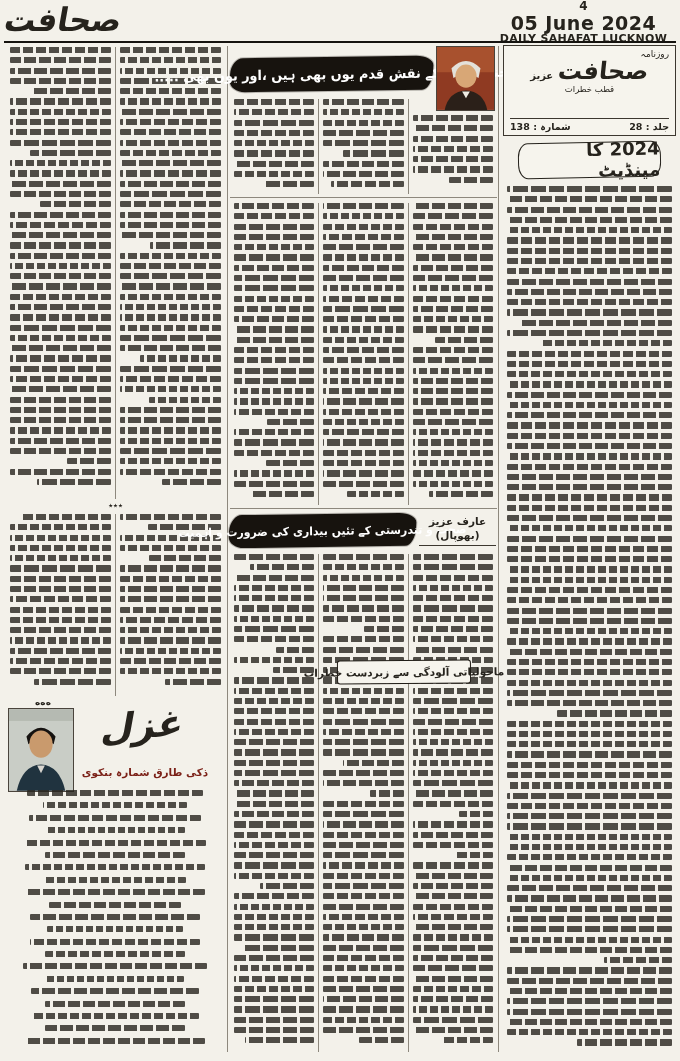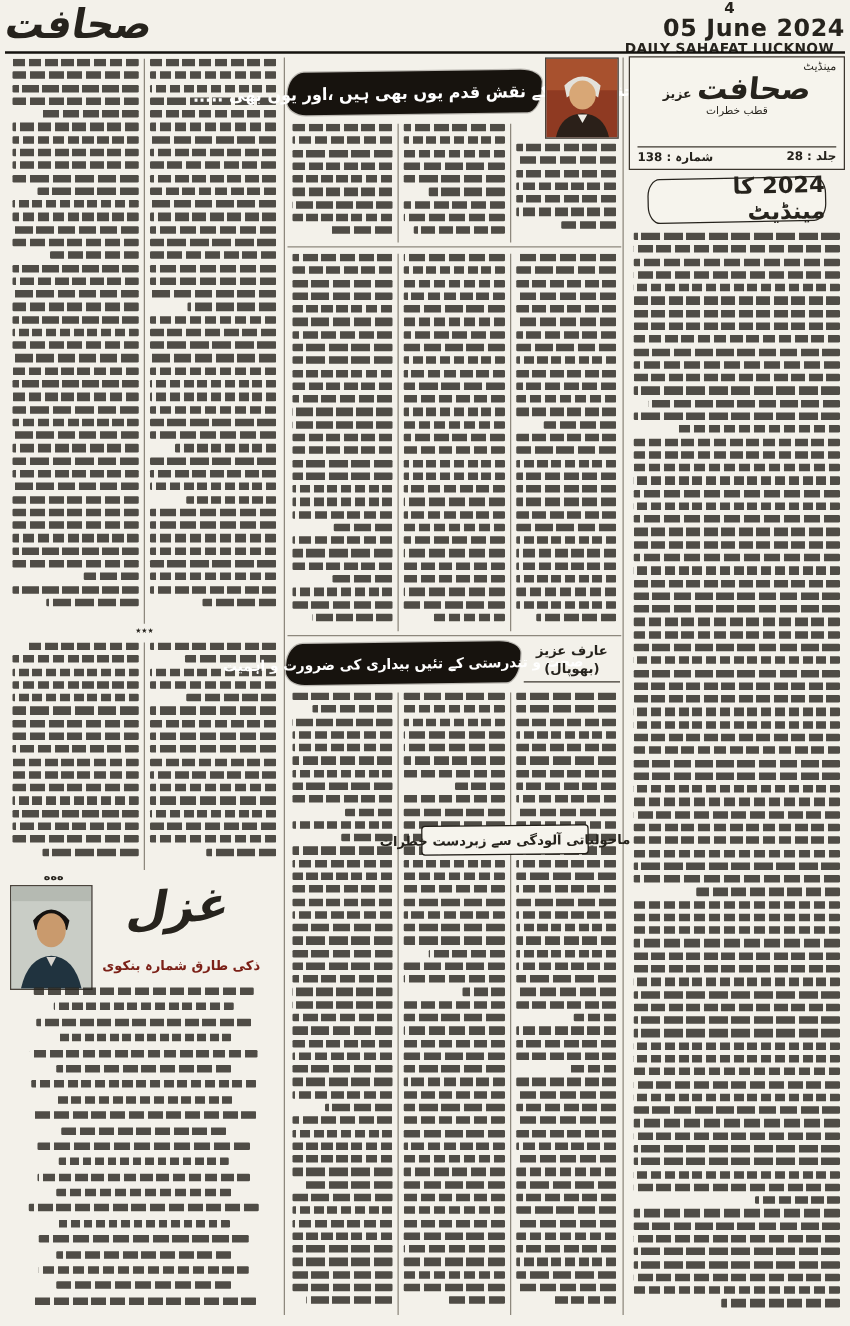--- a/index.html
+++ b/index.html
@@ -10,21 +10,21 @@
   html,body{margin:0;padding:0;background:var(--paper);}
   .page{position:relative;width:680px;height:1061px;background:var(--paper);
         color:var(--ink);font-family:"DejaVu Sans",sans-serif;overflow:hidden;}
   .abs{position:absolute;}
 
   
   .logo{left:8px;top:1px;font-size:31px;font-weight:bold;
         transform:skewX(-10deg) scaleY(1.05);transform-origin:left top;}
   .head-right{right:4px;top:0;width:185px;text-align:center;line-height:1.08;}
   .pageno{font-size:12px;font-weight:bold;}
-  .date{font-size:19px;font-weight:bold;letter-spacing:.5px;text-align:right;}
+  .date{font-size:19px;font-weight:bold;letter-spacing:.5px;}
   .paper-en{font-size:11px;font-weight:bold;letter-spacing:.3px;}
   .hrule{height:2px;background:var(--heavy);}
   .thinrule{height:1px;background:var(--rule);}
   .vrule{width:1px;background:var(--rule);}
 
   
   .cols{display:flex;}
   .c{flex:1;padding:0 4px;overflow:hidden;}
   .c + .c{border-left:1px solid var(--rule);}
   .c.pad-top{padding-top:16px;}
@@ -551,21 +551,21 @@
         <div class="sim-line" style="width: 100%; background: repeating-linear-gradient(to left, var(--ink) 0 15px, transparent 15px 18px);"></div>
         <div class="sim-line" style="width: 100%; background: repeating-linear-gradient(to left, var(--ink) 0 13px, transparent 13px 16px);"></div>
         <div class="sim-line" style="width: 63.9157%; background: repeating-linear-gradient(to left, var(--ink) 0 10px, transparent 10px 13px);"></div>
       </div>
   </div>
   <div class="abs kicker" style="left:337px;top:660px;width:134px;height:24px;">
     <span dir="rtl">ماحولیاتی آلودگی سے زبردست خطرات</span>
   </div>
 
   <div class="abs masthead-box" style="left:503px;top:45px;width:173px;height:91px;">
-    <div class="mh-daily" dir="rtl">مینڈیٹ</div>
+    <div class="mh-daily" dir="rtl">روزنامہ</div>
     <div class="mh-titlerow" dir="rtl">
       <span class="mh-title">صحافت</span>
       <span class="mh-city">عزیز</span>
     </div>
     <div class="mh-scribe" dir="rtl">قطب خطرات</div>
     <div class="mh-bottom" dir="rtl">
       <span>جلد : 28</span>
       <span>شمارہ : 138</span>
     </div>
   </div>

